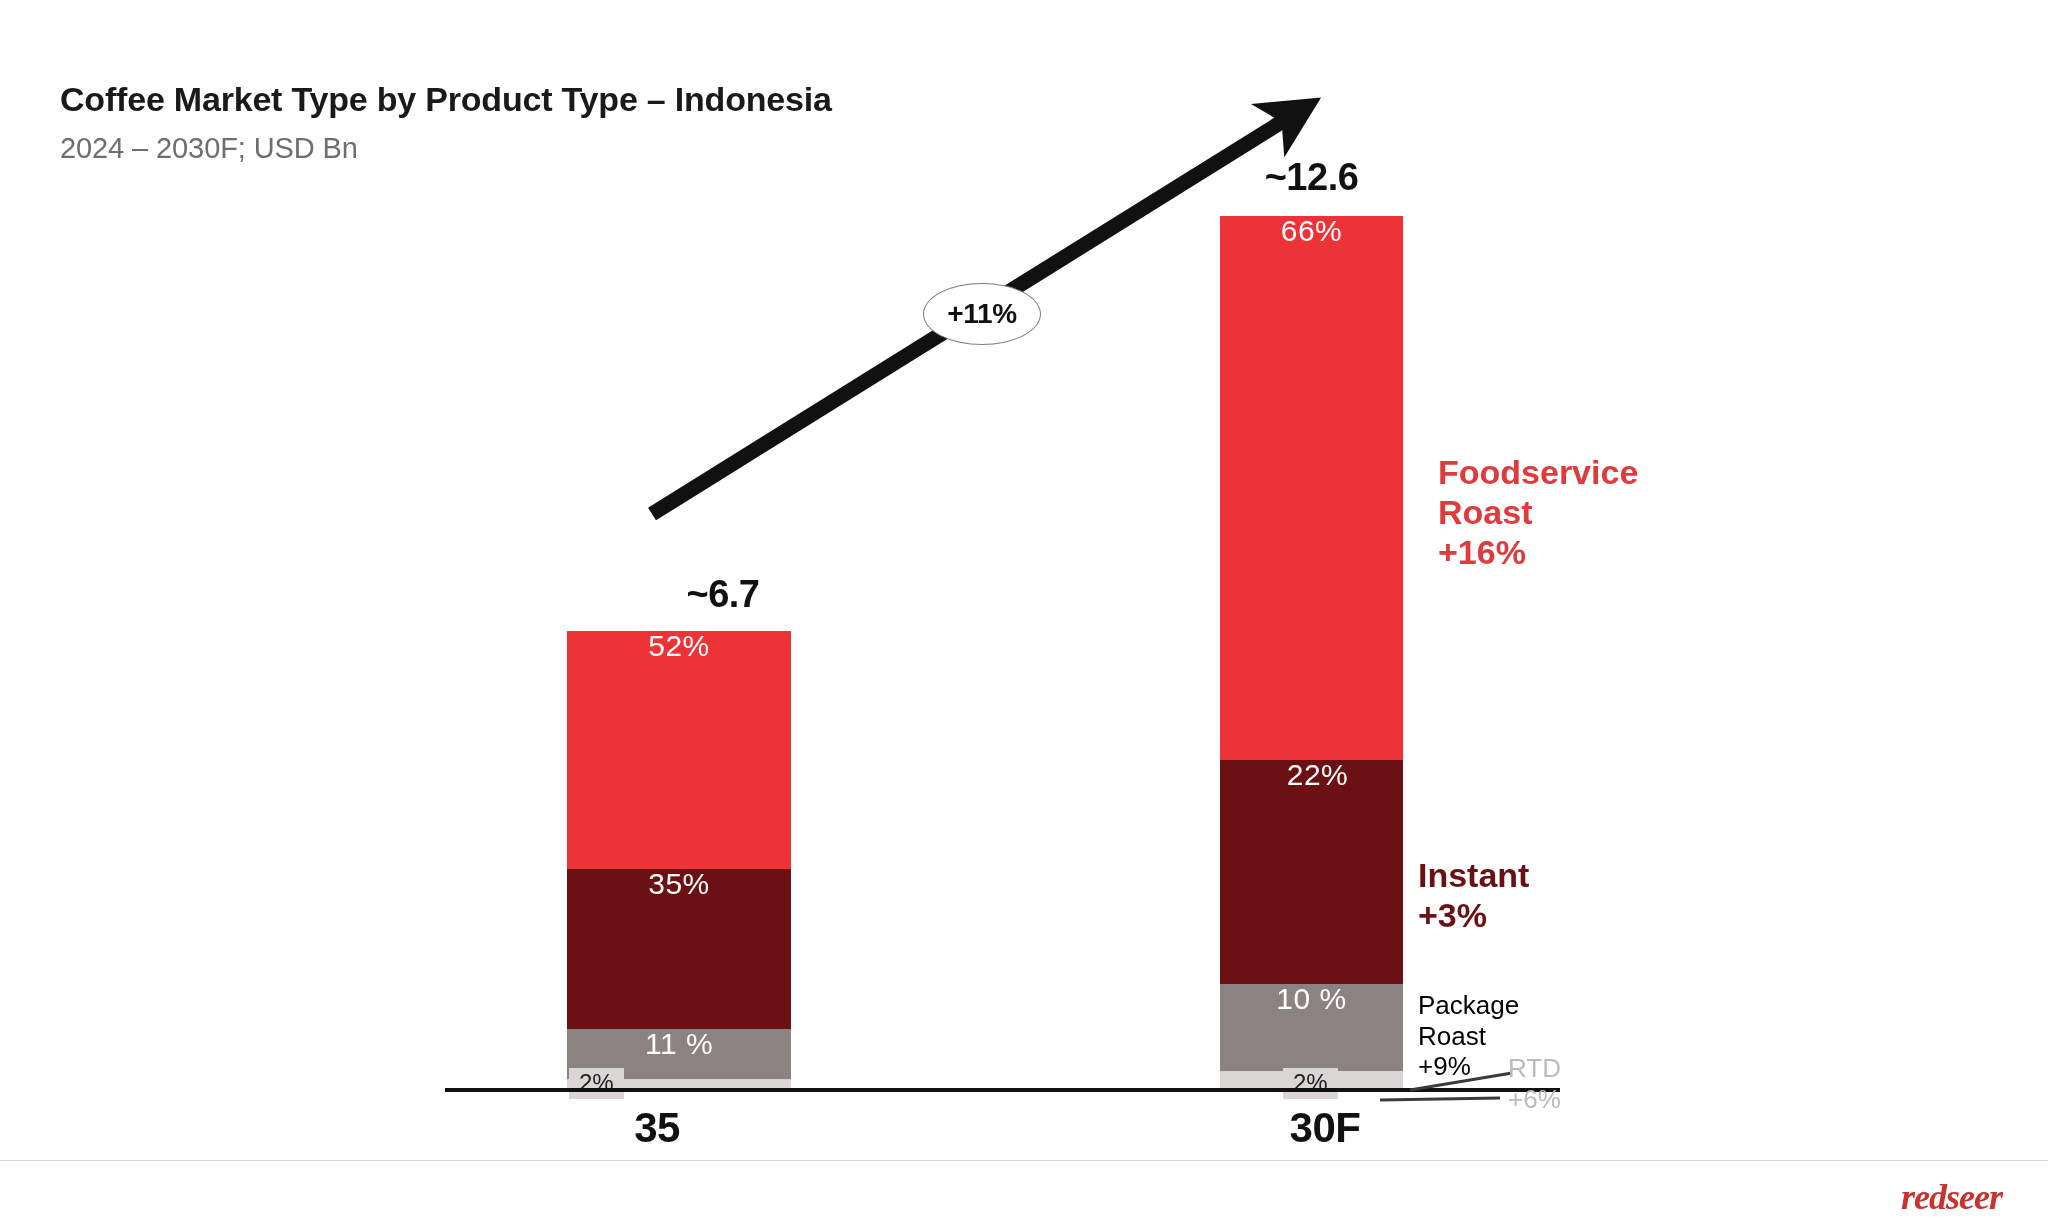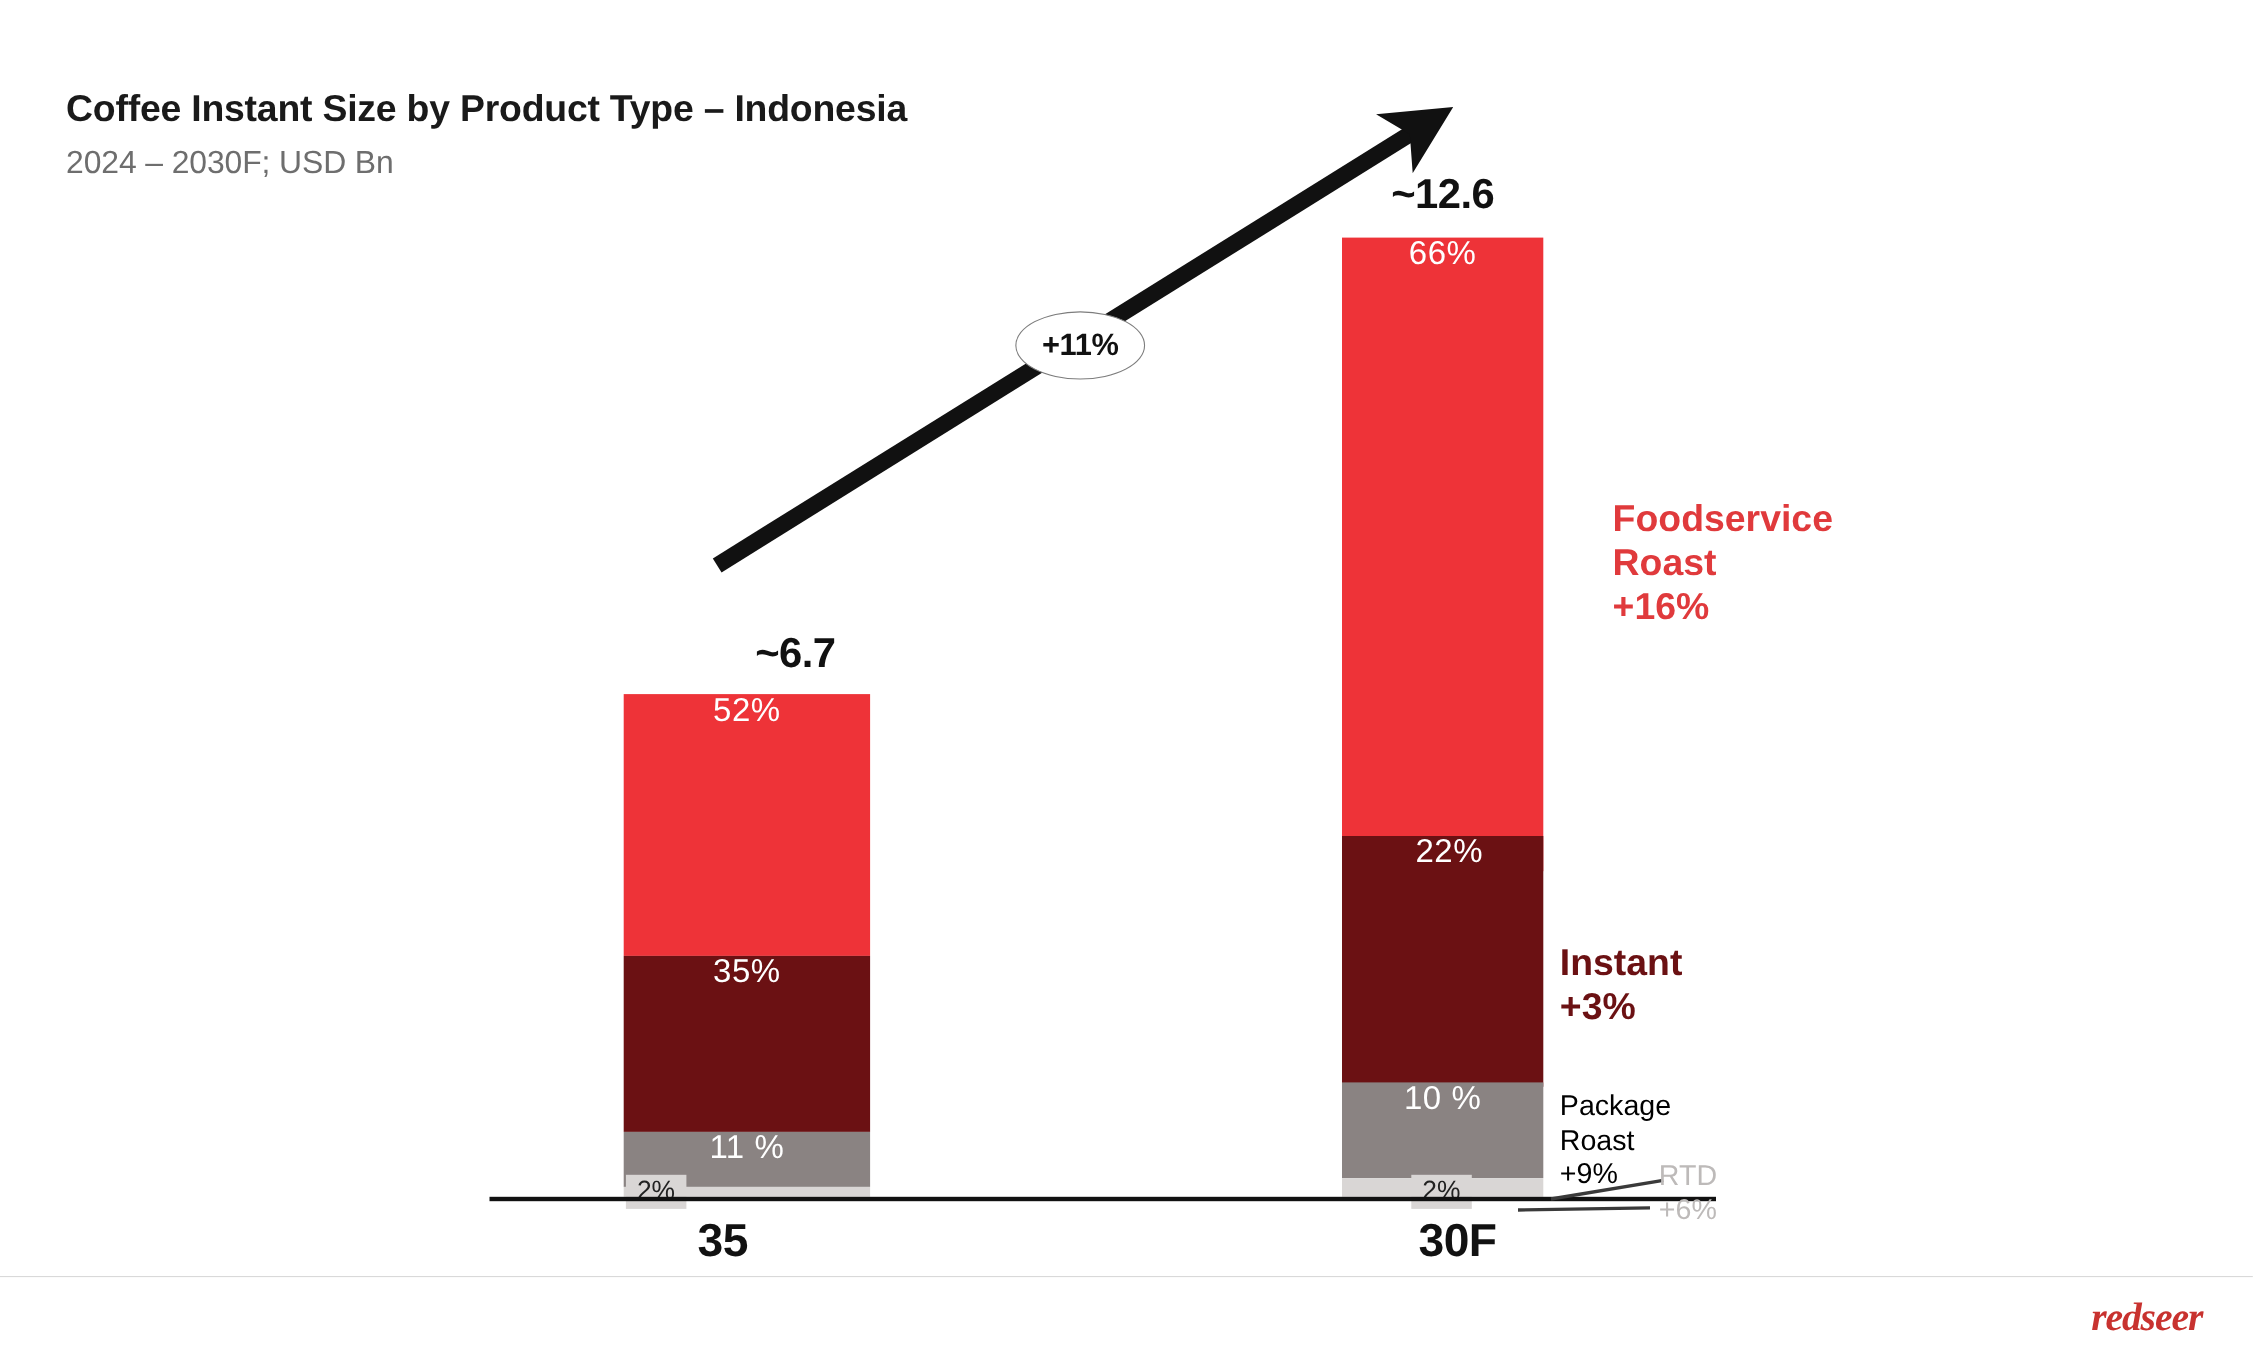--- a/index.html
+++ b/index.html
@@ -102,21 +102,21 @@
     font-family:"Liberation Serif", serif;
     font-size:36px;font-weight:700;font-style:italic;
     color:#C8322F;letter-spacing:-1px;
   }
 </style>
 </head>
 <body>
 
 <div id="stage">
 
-  <div class="title">Coffee Instant Size by Product Type – Indonesia</div>
+  <div class="title">Coffee Market Type by Product Type – Indonesia</div>
   <div class="subtitle">2024 – 2030F; USD Bn</div>
 
   <svg id="arrow-svg" viewBox="0 0 2048 1229">
     <defs>
       <marker id="arrowhead" markerWidth="4.2" markerHeight="4.2" refX="1.6" refY="2.1" orient="auto">
         <path d="M0,0 L4.2,2.1 L0,4.2 L1.1,2.1 Z" fill="#111111"></path>
       </marker>
     </defs>
     <line x1="652" y1="514" x2="1288" y2="118" stroke="#111111" stroke-width="15" marker-end="url(#arrowhead)"></line>
   </svg>
@@ -169,21 +169,21 @@
 
   <div class="x-label" style="left:1205px;top:1104px;">30F</div>
 
   <div class="axis-line"></div>
 
   <svg style="position:absolute;left:0;top:0;width:2048px;height:1229px;pointer-events:none;" viewBox="0 0 2048 1229">
     <line x1="1410" y1="1090" x2="1512" y2="1073" stroke="#3a3a3a" stroke-width="3"></line>
     <line x1="1380" y1="1100" x2="1500" y2="1098" stroke="#3a3a3a" stroke-width="3"></line>
   </svg>
 
-  <div class="legend" style="left:1438px;top:452px;margin-left:28px;">
+  <div class="legend" style="left:1438px;top:452px;">
     <div class="legend-line lg-foodservice">Foodservice</div>
     <div class="legend-line lg-foodservice">Roast</div>
     <div class="legend-line lg-foodservice">+16%</div>
   </div>
 
   <div class="legend" style="left:1418px;top:855px;">
     <div class="legend-line lg-instant">Instant</div>
     <div class="legend-line lg-instant">+3%</div>
   </div>
 

